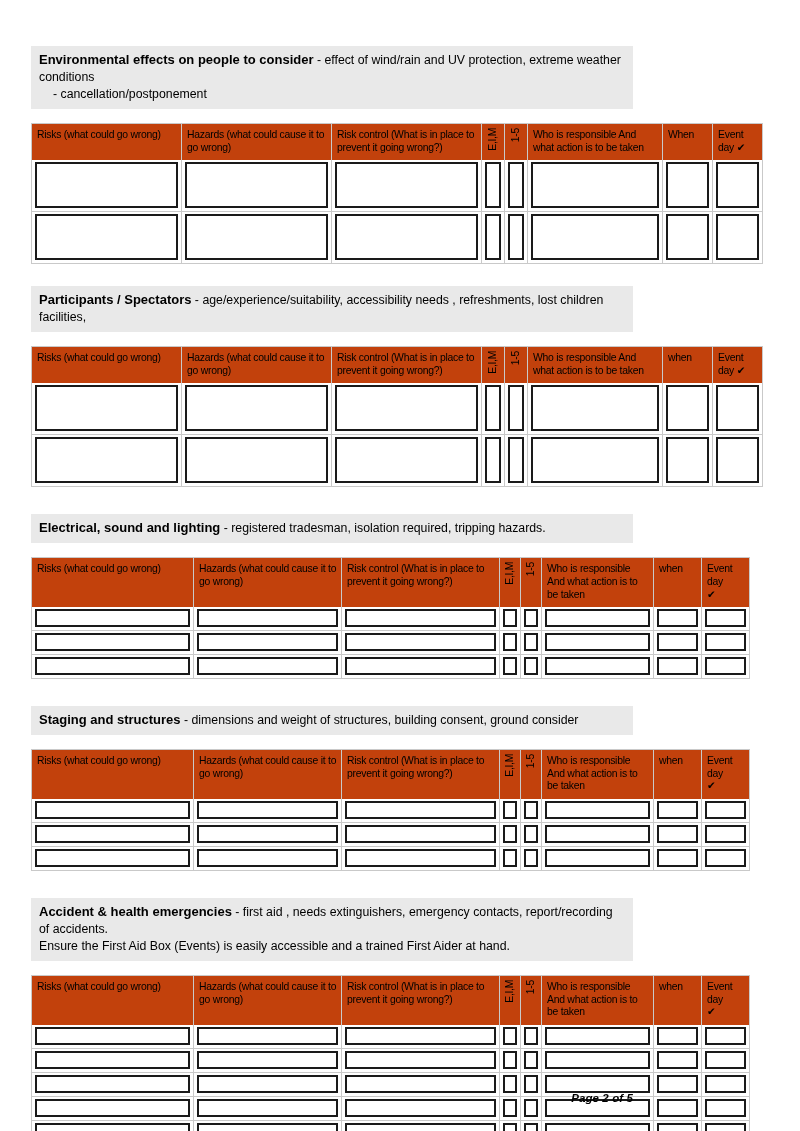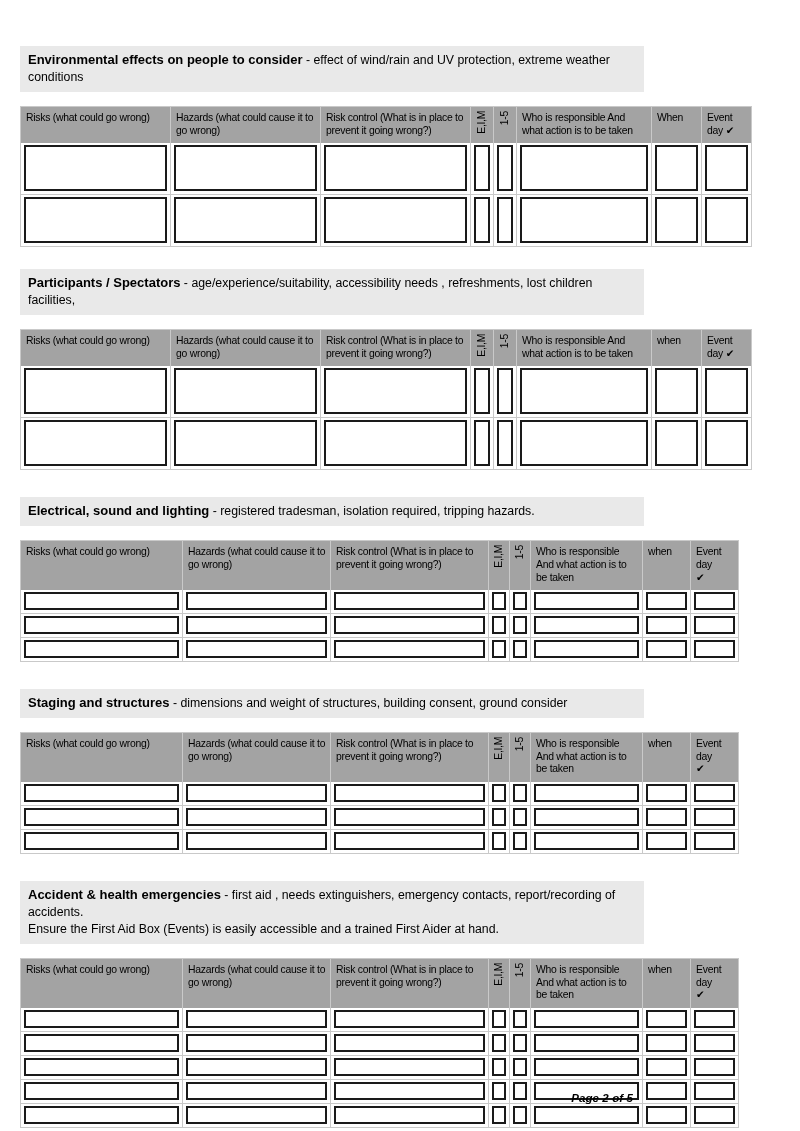--- a/index.html
+++ b/index.html
@@ -13,21 +13,21 @@
     font-family: "Liberation Sans", sans-serif;
     color: #000000;
     position: relative;
     overflow: hidden;
   }
   .page {
     position: relative;
     width: 664px;
     height: 1131px;
     box-sizing: border-box;
-    padding: 0 20px;
+    padding: 0 31px;
   }
 
   
   .section-head {
     background: #e9e9e9;
     font-size: 12.5px;
     line-height: 17px;
     padding: 5px 7px 6px 8px;
     box-sizing: border-box;
   }
@@ -49,21 +49,21 @@
   }
 
   
   table.risk {
     border-collapse: collapse;
     width: 100%;
     table-layout: fixed;
     margin-top: 14px;
   }
   table.risk th {
-    background: #a3a3a3;
+    background: #c2410c;
     border: 1px solid #c9c9c9;
     border-bottom: none;
     font-weight: normal;
     font-size: 10.4px;
     line-height: 12.6px;
     text-align: left;
     vertical-align: top;
     padding: 5px 4px 6px 5px;
     font-family: "Liberation Sans", sans-serif;
     letter-spacing: -0.25px;
@@ -115,21 +115,21 @@
   }
   .top-pad { height: 46px; }
 </style>
 </head>
 <body>
 
 <div class="page">
   <div class="top-pad"></div>
   <div id="sections-root">
       <div>
-        <div class="section-head"><span class="num-title">Environmental effects on people to consider</span><span class="desc"> - </span><span class="desc">effect of wind/rain and UV protection, extreme weather conditions</span></div>
+        <div class="section-head"><span class="num-title">Environmental effects on people to consider</span><span class="desc"> - </span><span class="desc">effect of wind/rain and UV protection, extreme weather conditions</span><span class="line2 indent">- cancellation/postponement</span></div>
         <table class="risk h-tall">
           <colgroup>
             <col style="width: 150px;">
             <col style="width: 150px;">
             <col style="width: 150px;">
             <col style="width: 23px;">
             <col style="width: 23px;">
             <col style="width: 135px;">
             <col style="width: 50px;">
             <col style="width: 50px;">

